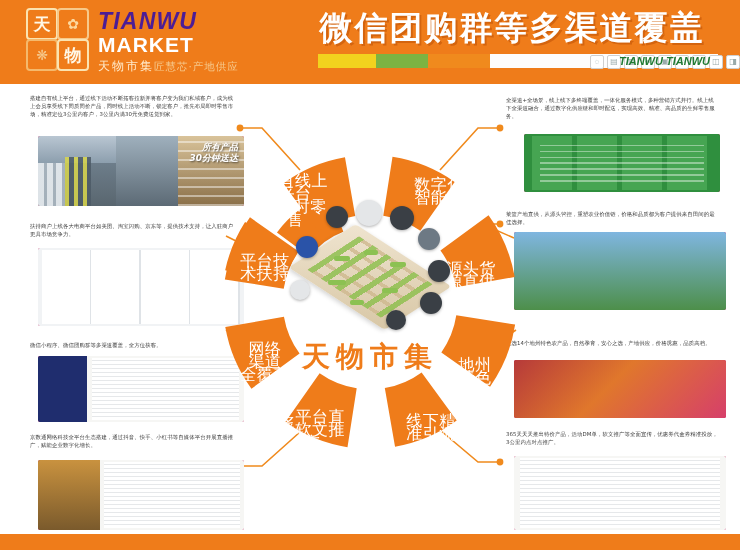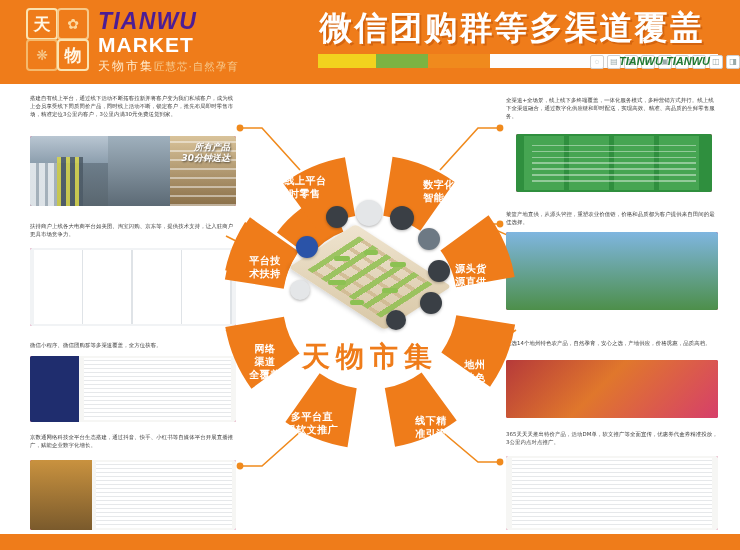--- a/index.html
+++ b/index.html
@@ -47,21 +47,21 @@
 
   
   .footer-strip{position:absolute;left:0;bottom:0;width:740px;height:16px;background:#ef7c1a;}
 
   
   .tblock{position:absolute;color:#3b3b3b;font-size:5.4px;line-height:8.2px;
           font-family:"DejaVu Sans",sans-serif;letter-spacing:.1px;}
   .tblock.r{text-align:left;}
 
   
-  .panel{position:absolute;border-radius:2px;overflow:hidden;background:#be185d;}
+  .panel{position:absolute;border-radius:2px;overflow:hidden;background:#be185d;margin-left:8px;}
   .panel .ph{position:absolute;inset:0;}
   .cap{position:absolute;color:#fff;font-weight:bold;font-style:italic;
        font-family:"DejaVu Sans",sans-serif;text-shadow:1px 1px 2px rgba(0,0,0,.6);}
 
   
   .ph.trucks{background:
      linear-gradient(180deg,#b9c6d2 0%,#8d9fae 38%,#6d7d8a 39%,#59666f 100%);}
   .ph.trucks::before{content:"";position:absolute;left:0;top:38%;width:34%;height:62%;
      background:repeating-linear-gradient(90deg,#e8edf1 0 6px,#aab6c0 6px 9px);opacity:.92;}
   .ph.trucks::after{content:"";position:absolute;left:34%;top:30%;width:34%;height:70%;
@@ -83,21 +83,21 @@
   .ph.brandgrid{background:#1f2d6e;}
   .ph.scenic{background:linear-gradient(180deg,#7fb6e0,#4d8f4a);}
   .ph.fruit{background:linear-gradient(135deg,#b63a3a,#e0772c 45%,#d63f6a);}
   .ph.flyer{background:#f6f6f4;}
   .ph.flyer::before{content:"";position:absolute;inset:3%;
      background:repeating-linear-gradient(0deg,#fff 0 3px,#e6e8ea 3px 4px);}
   .ph.market{background:linear-gradient(180deg,#c9923f,#7a5a2c);}
 
   
   .wheel{position:absolute;left:216px;top:142px;width:308px;height:320px;}
-  .petal-label{position:absolute;color:#ffffff;font-weight:bold;font-size:10px;
+  .petal-label{position:absolute;color:#ffffff;font-weight:normal;font-size:16px;
     line-height:13px;text-align:center;font-family:"DejaVu Sans",sans-serif;
     letter-spacing:.5px;width:74px;}
   .center-title{position:absolute;left:50%;top:196px;transform:translateX(-50%);
     font-size:28px;font-weight:bold;color:#ef7c1a;letter-spacing:6px;
     font-family:"DejaVu Sans",sans-serif;white-space:nowrap;}
   .hub{position:absolute;left:74px;top:62px;width:160px;height:130px;}
   .hub-plat{position:absolute;left:24px;top:34px;width:112px;height:78px;
     background:linear-gradient(135deg,#efe4cf,#d8c7a6);
     transform:rotate(45deg) skew(-12deg,-12deg);border-radius:4px;
     box-shadow:0 2px 5px rgba(0,0,0,.18);}
@@ -120,21 +120,21 @@
     <div class="logo">
       <div class="logo-marks">
         <div class="lbox a">天</div>
         <div class="lbox b">✿</div>
         <div class="lbox c">❋</div>
         <div class="lbox d">物</div>
       </div>
       <div class="logo-en1">TIANWU</div>
       <div class="logo-en2">MARKET</div>
       <div class="logo-cn">
-        <span>天物市集</span><span class="slogan">匠慧芯·自然孕育</span>
+        <span>天物市集</span><span class="slogan">匠慧芯·产地供应</span>
       </div>
     </div>
 
     <div class="banner">
       <div class="banner-title">微信团购群等多渠道覆盖</div>
       <div class="banner-bar">
         <span class="bseg y"></span>
         <span class="bseg g"></span>
         <span class="bseg o"></span>
         <span class="bseg w">

